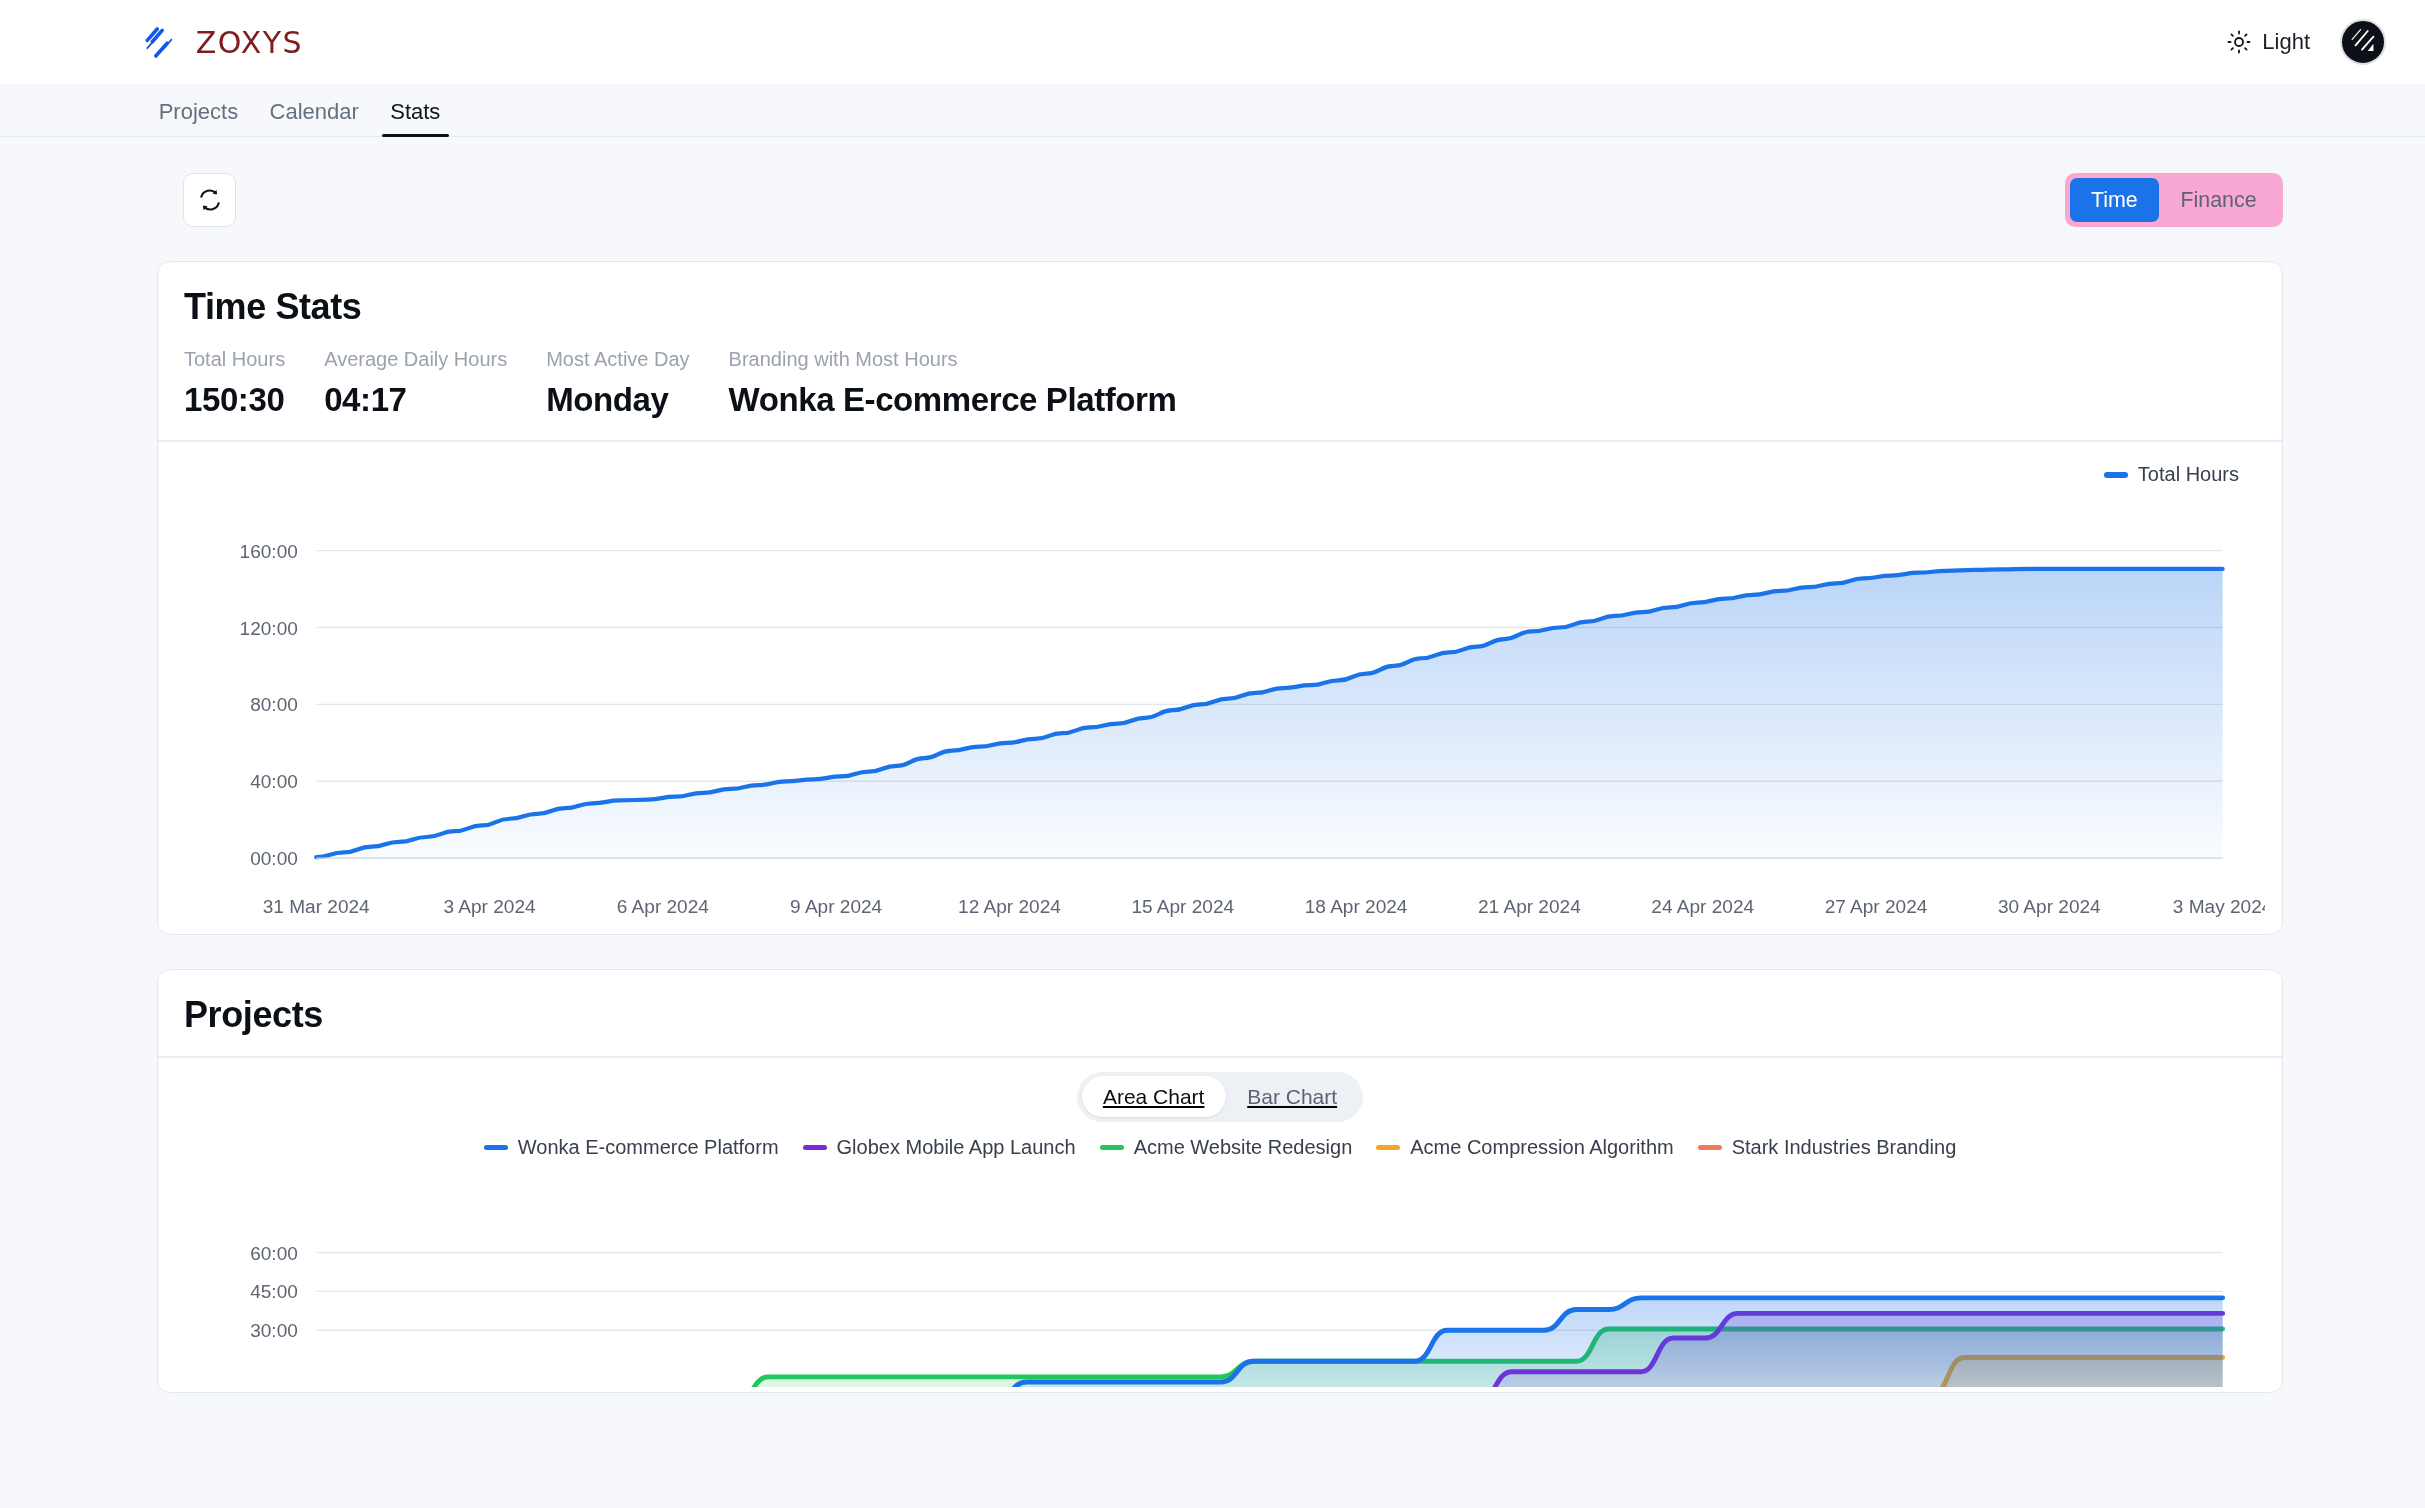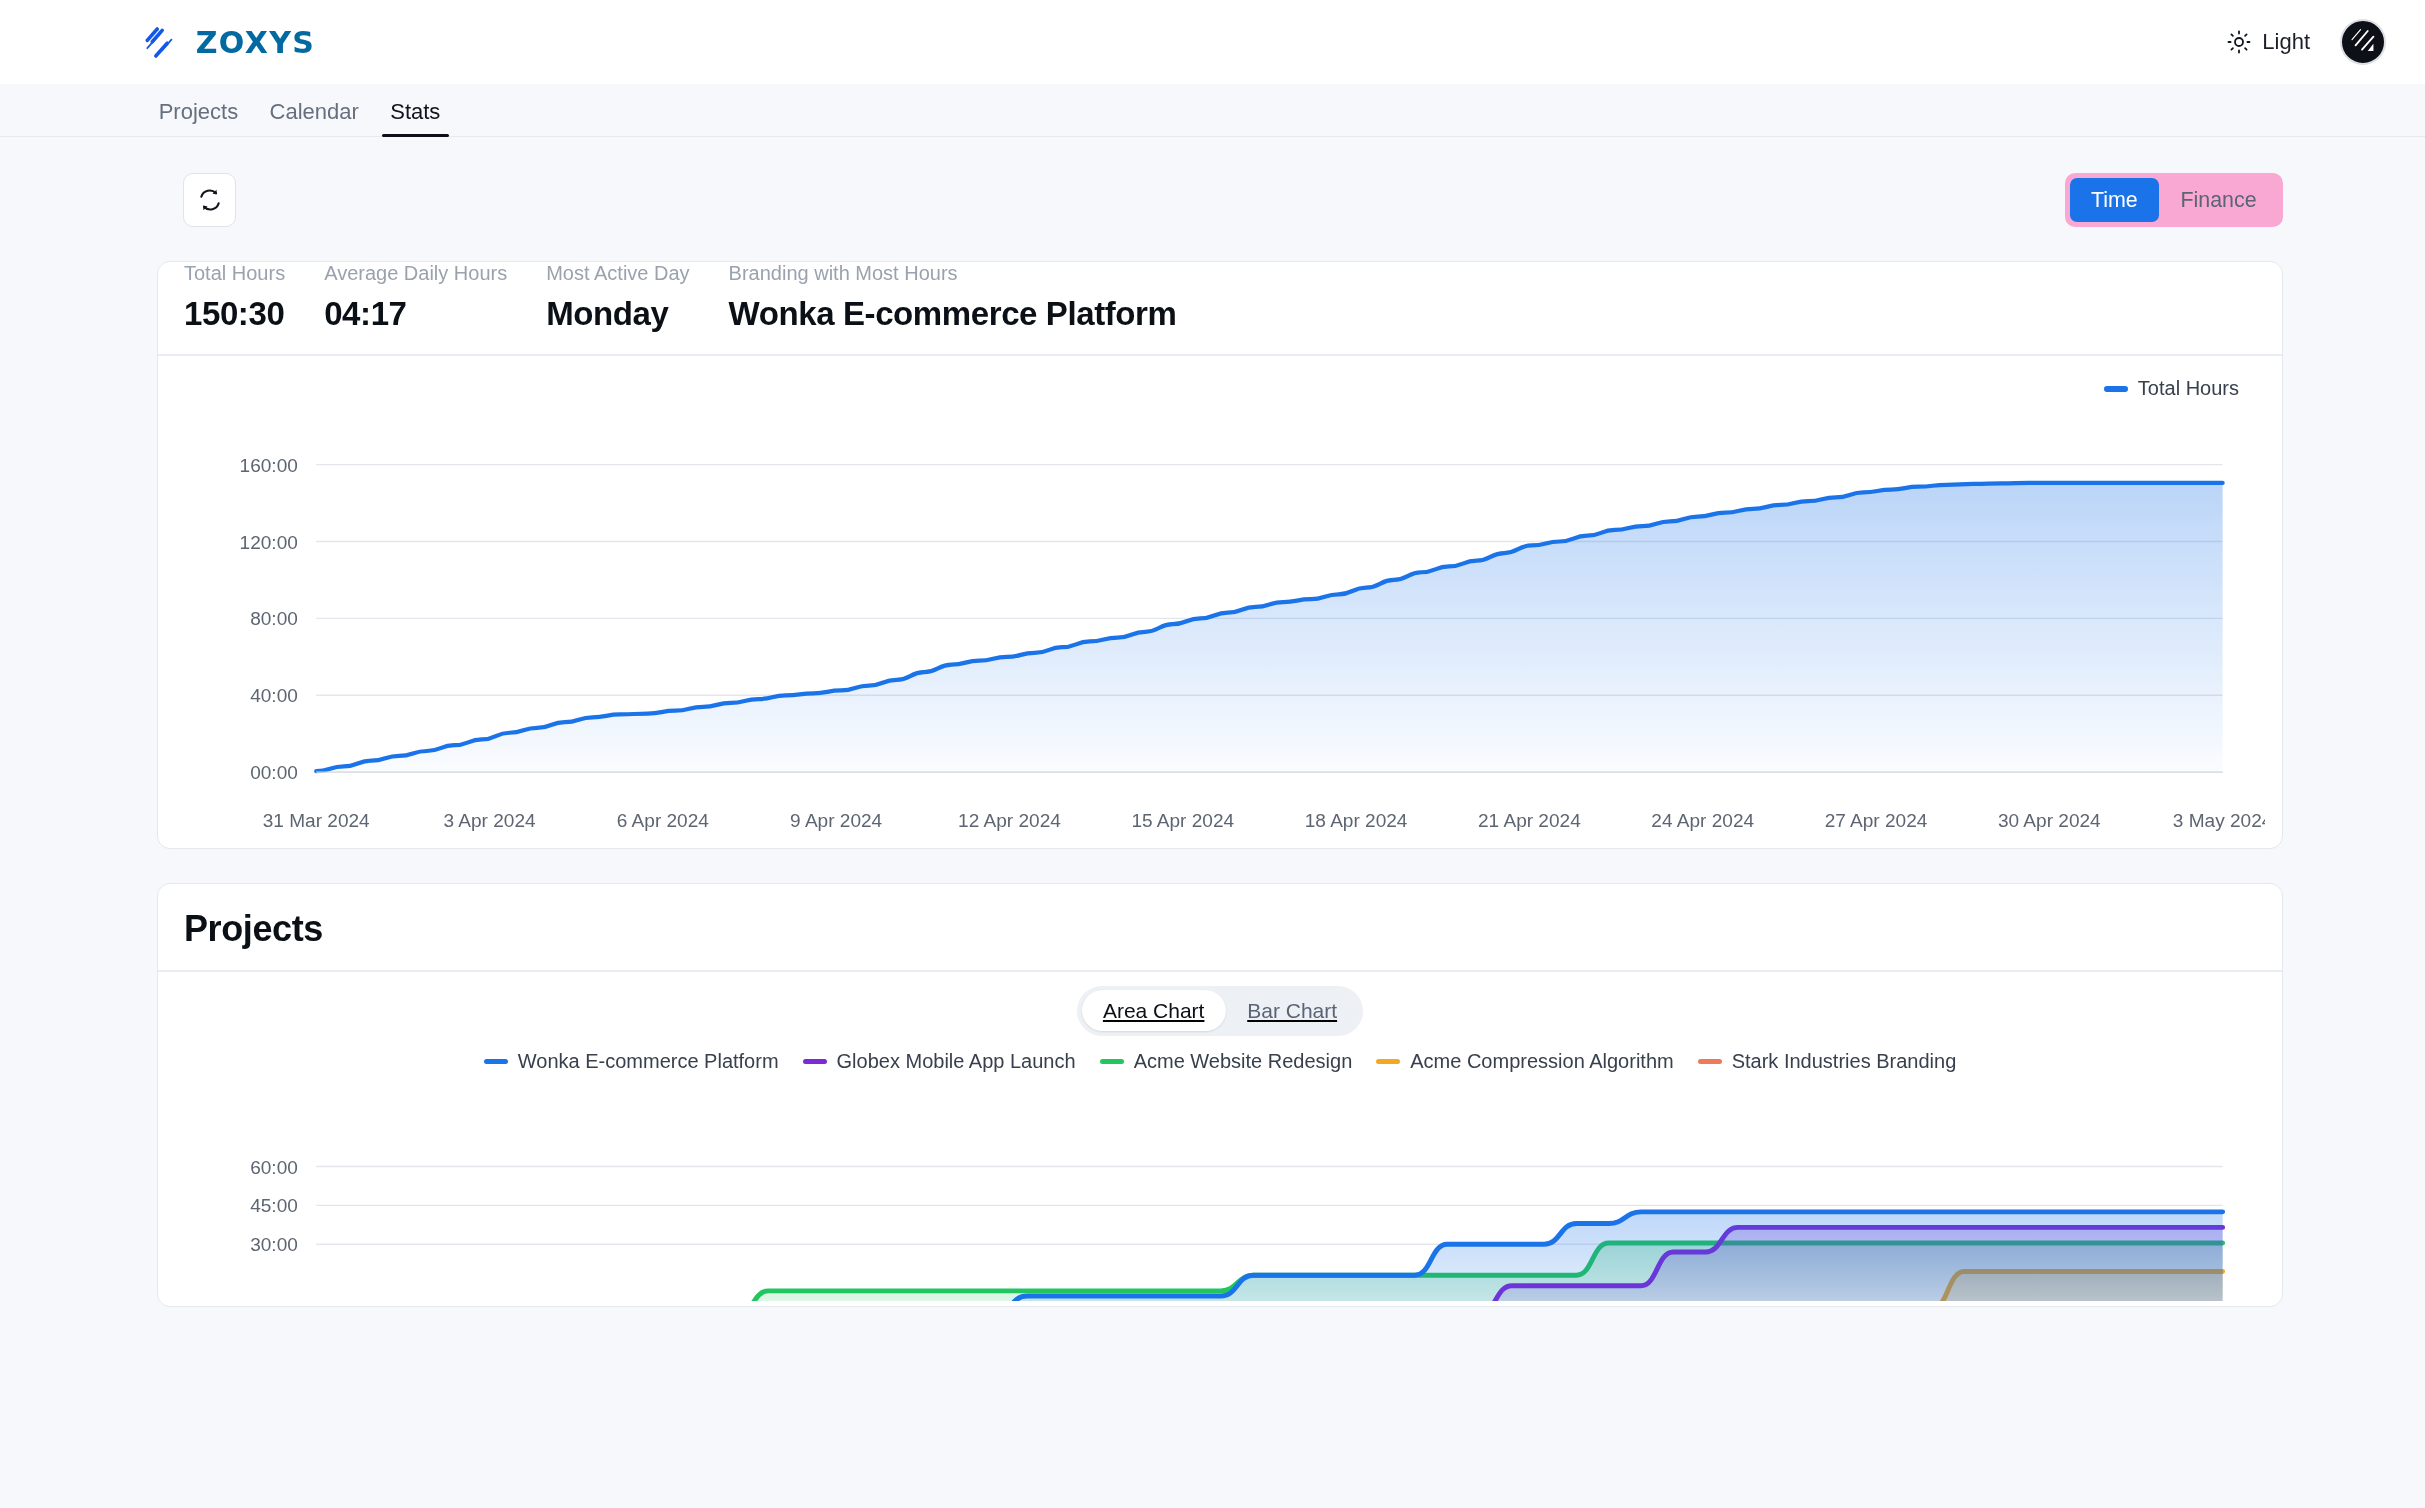--- a/index.html
+++ b/index.html
@@ -14,22 +14,22 @@
   .topbar {
     height: 84px;
     background: #ffffff;
     display: flex; align-items: center;
     padding: 0 40px 0 143px;
     position: relative;
   }
   .brand { display: flex; align-items: center; gap: 15.7px; }
   .brand-mark { width: 37px; height: 33px; flex: none; }
   .brand-name {
-    font-size: 30px; letter-spacing: 1.4px; color: #0369a1;
-    font-weight: 700; font-family: "DejaVu Sans", sans-serif; text-align: center;
+    font-size: 30px; letter-spacing: 1.4px; color: #7f1d1d;
+    font-weight: 400; font-family: "DejaVu Sans", sans-serif; text-align: center;
   }
   .topbar-right {
     margin-left: auto; display: flex; align-items: center; gap: 30px;
   }
   .theme-toggle {
     display: flex; align-items: center; gap: 11.4px;
     font-size: 22px; color: #1c2128; cursor: pointer;
   }
   .avatar {
     width: 46px; height: 46px; border-radius: 50%;
@@ -185,20 +185,23 @@
     </svg>
   </div>
 
   <div class="segmented">
     <div class="seg active">Time</div>
     <div class="seg">Finance</div>
   </div>
 </div>
 
 <div class="card">
+  <div class="card-head">
+    <div class="card-title">Time Stats</div>
+  </div>
 
   <div class="kpis">
     <div class="kpi">
       <div class="kpi-label">Total Hours</div>
       <div class="kpi-value">150:30</div>
     </div>
     <div class="kpi">
       <div class="kpi-label">Average Daily Hours</div>
       <div class="kpi-value">04:17</div>
     </div>

